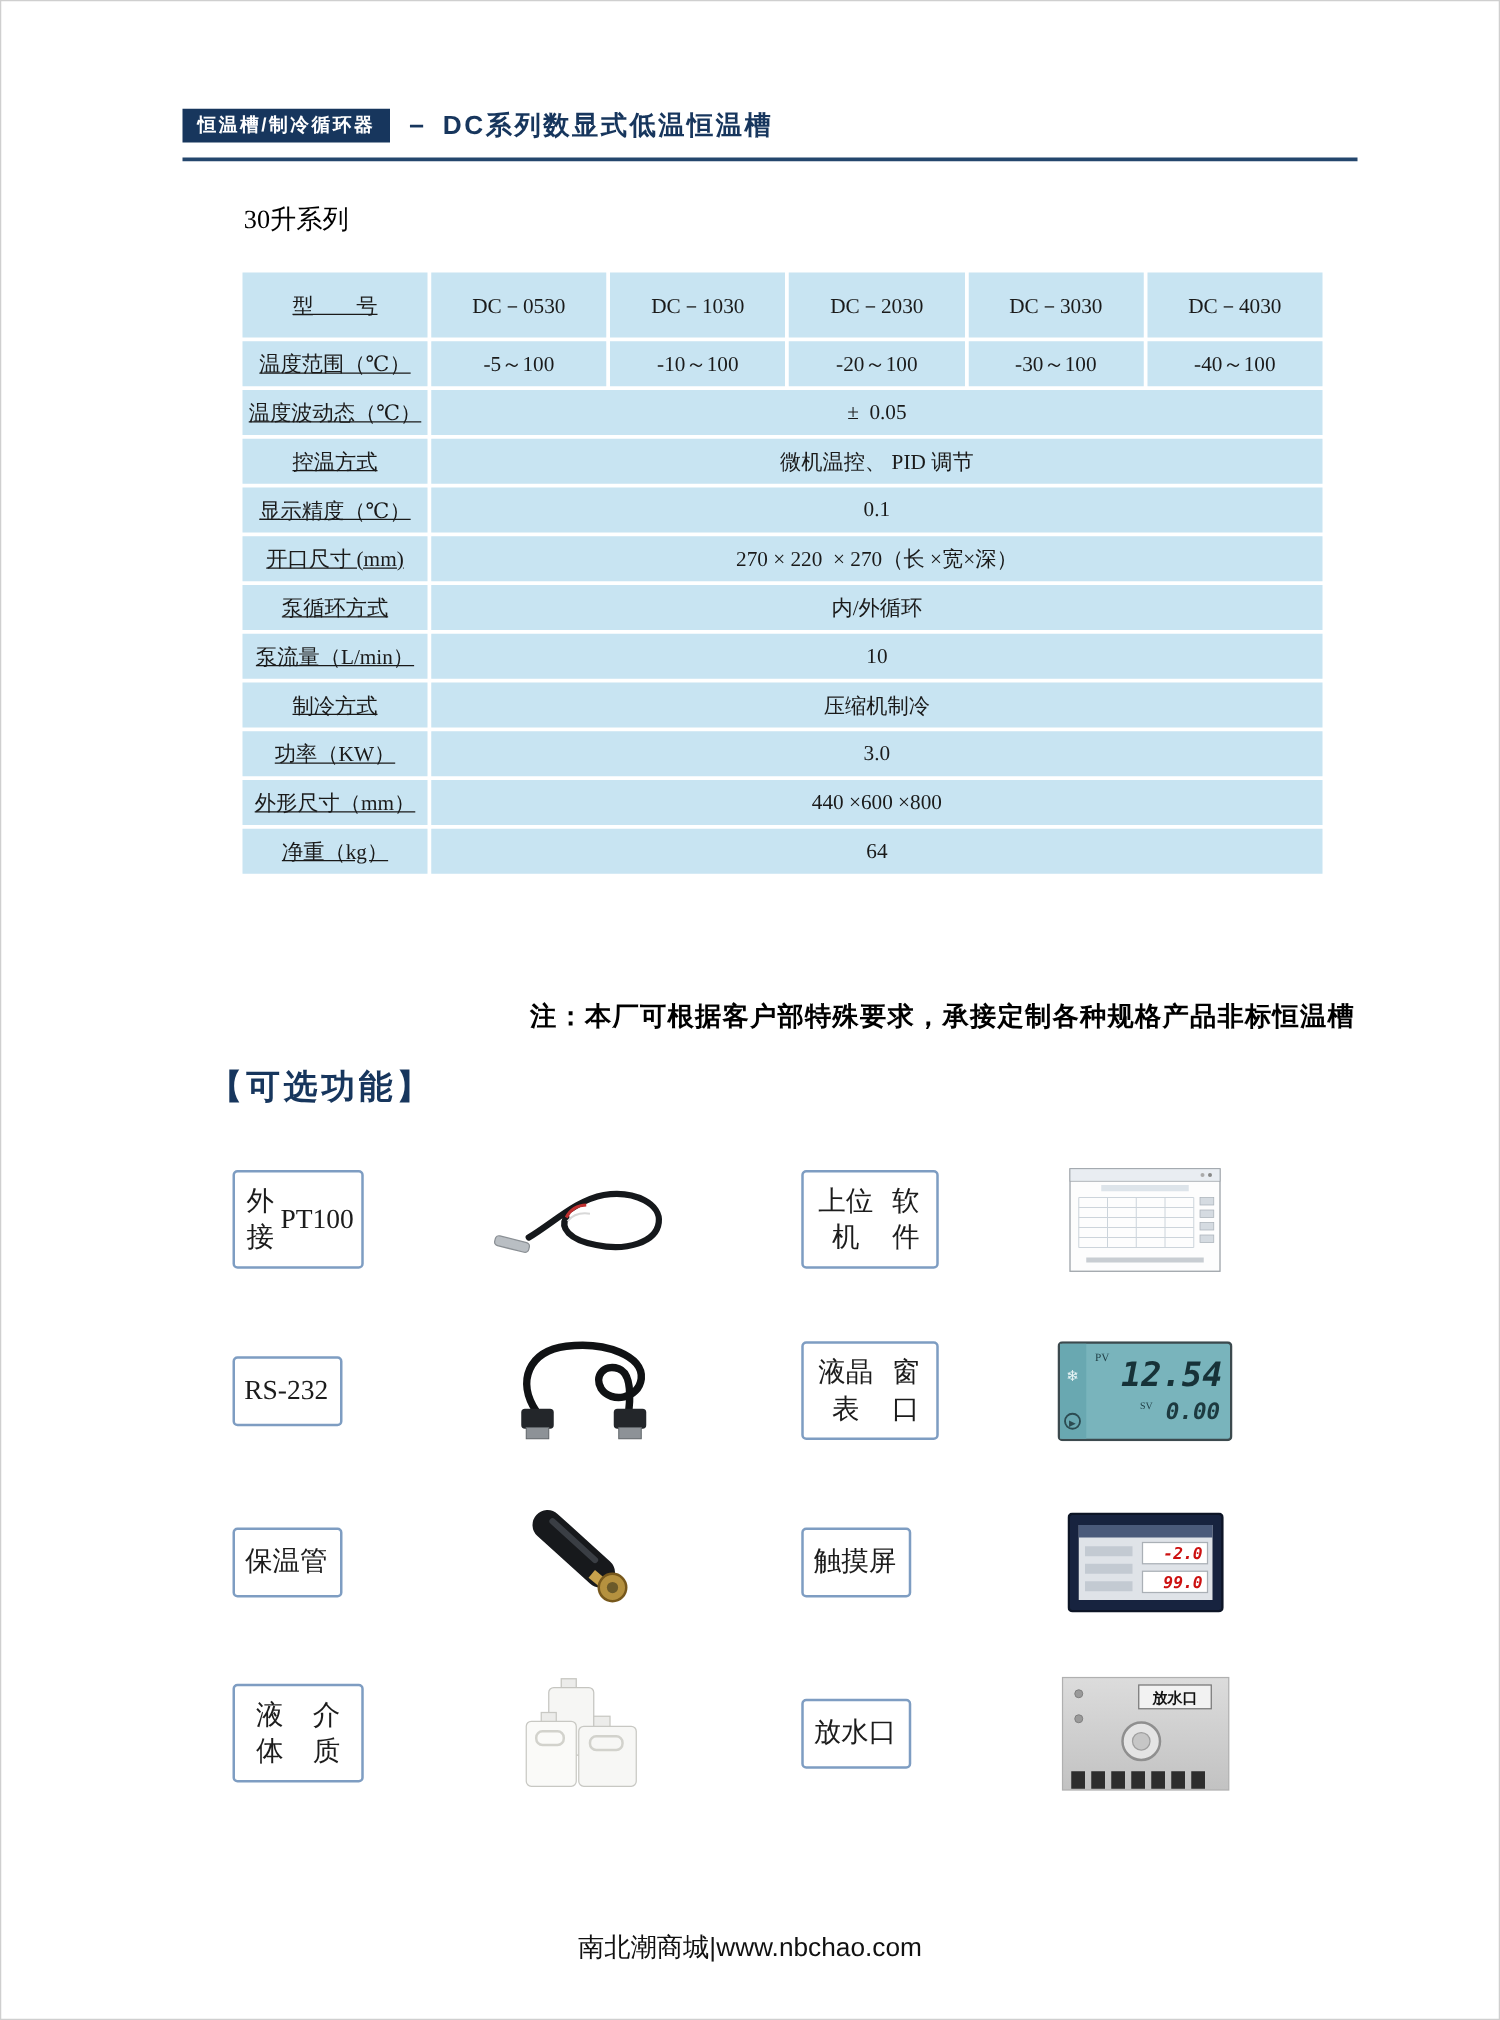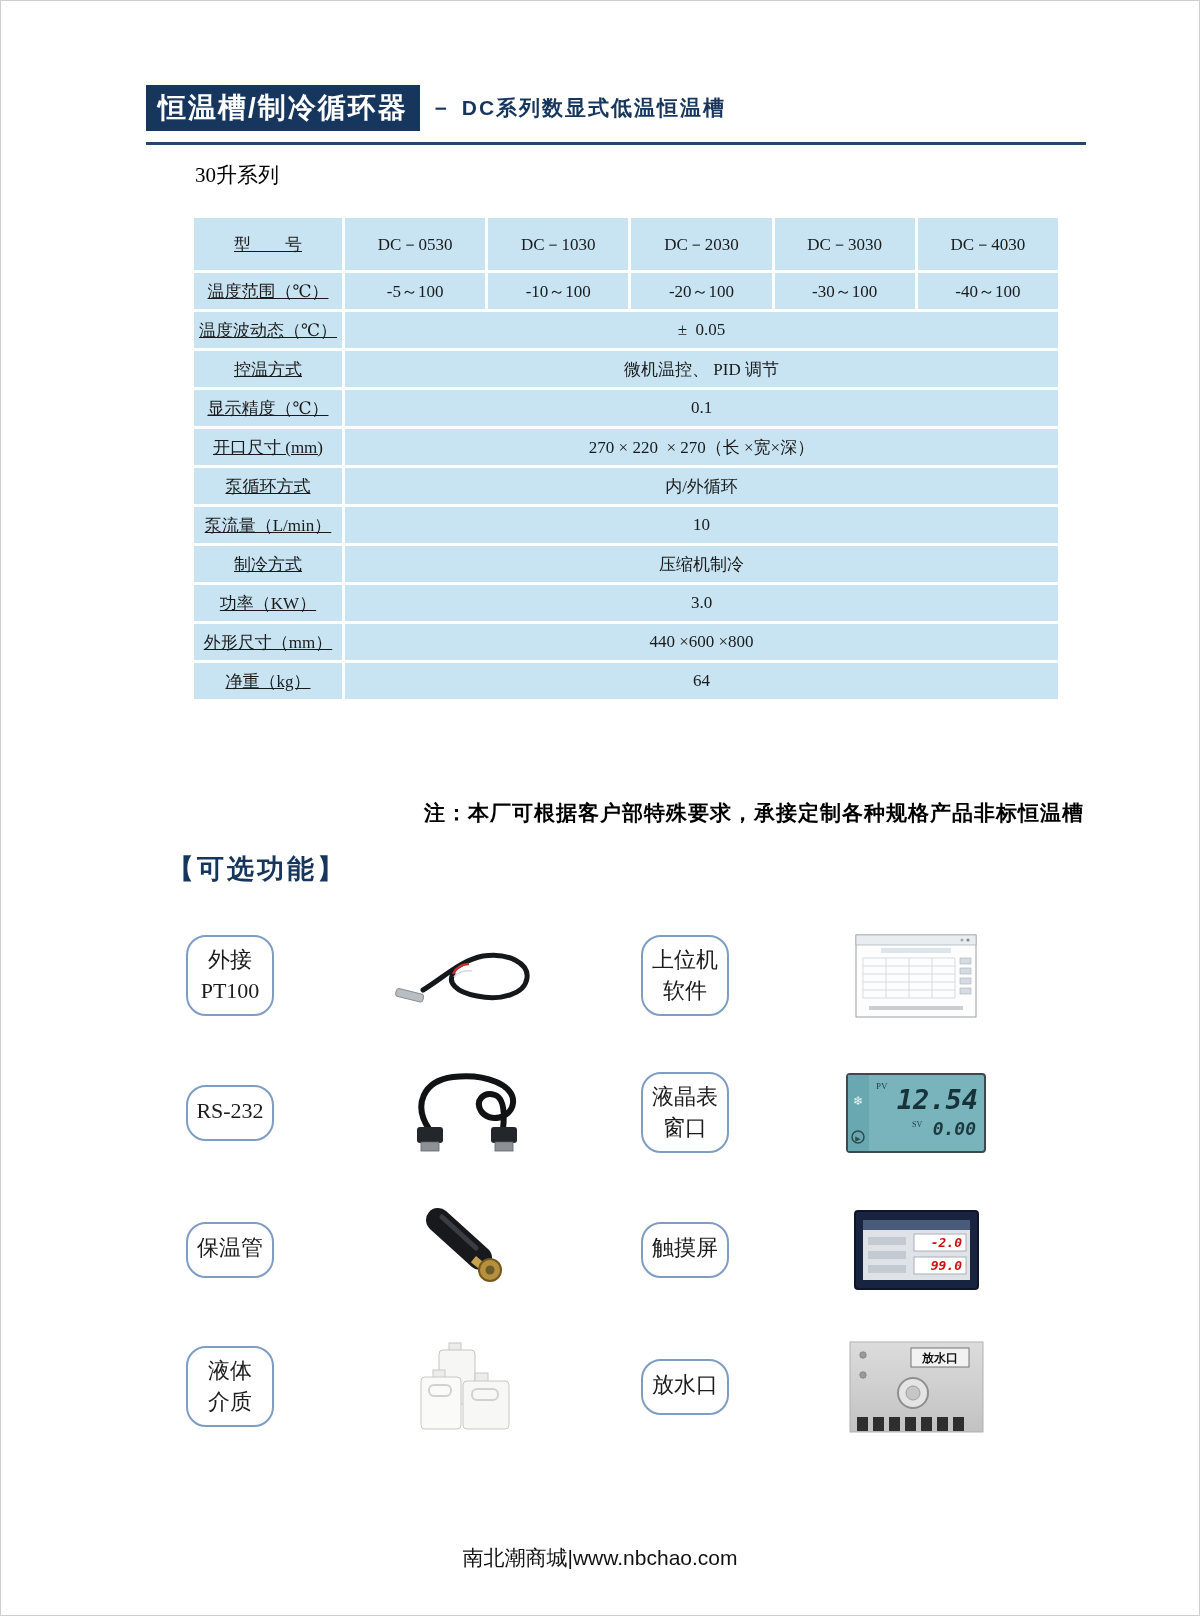--- a/index.html
+++ b/index.html
@@ -14,21 +14,21 @@
     overflow:hidden;
   }
   
   .header{
     position:absolute;left:145px;top:84px;width:940px;
     display:flex;align-items:center;gap:10px;
     padding-bottom:11px;border-bottom:3px solid #24466d;
     font-family:"Liberation Sans","DejaVu Sans",sans-serif;
   }
   .badge{
-    background:#17365d;color:#fff;font-weight:bold;font-size:28px;
+    background:#17365d;color:#fff;font-weight:bold;font-size:15px;
     padding:4px 12px;letter-spacing:2px;
   }
   .hdash{color:#17365d;font-weight:bold;font-size:22px;}
   .subtitle{color:#17365d;font-weight:bold;font-size:21px;letter-spacing:2px;}
   
   .series-title{position:absolute;left:194px;top:160px;font-size:21px;color:#000;}
   
   table.spec{
     position:absolute;left:190px;top:214px;width:870px;
     border-collapse:separate;border-spacing:3px;table-layout:fixed;
@@ -52,23 +52,23 @@
     font-family:Liberation Mono, monospace;
     font-weight:bold;font-size:27px;color:#17365d;letter-spacing:3px;
   }
   .opt-grid{
     position:absolute;left:185px;top:906px;width:895px;
     display:grid;grid-template-columns:105px 350px 110px 330px;
     grid-auto-rows:137px;align-items:center;
   }
   .opt-label{
     justify-self:start;
-    border:2px solid #7e9dc2;border-radius:20px;background:#fff;
+    border:2px solid #7e9dc2;border-radius:4px;background:#fff;
     min-width:88px;min-height:56px;box-sizing:border-box;
-    padding:9px 6px;display:flex;flex-direction:column;
+    padding:9px 6px;display:flex;flex-direction:row;
     align-items:center;justify-content:center;gap:2px;
     font-size:22px;color:#1c1c1c;text-align:center;line-height:1.3;
   }
   .opt-img{justify-self:center;display:flex;align-items:center;justify-content:center;}
   .lcd-digit{font-family:"DejaVu Sans Mono",monospace;font-style:italic;font-weight:bold;}
   
   .footer{
     position:absolute;left:0;top:1543px;width:100%;
     text-align:center;font-size:21px;color:#111;
     font-family:"Liberation Sans","DejaVu Sans",sans-serif;

